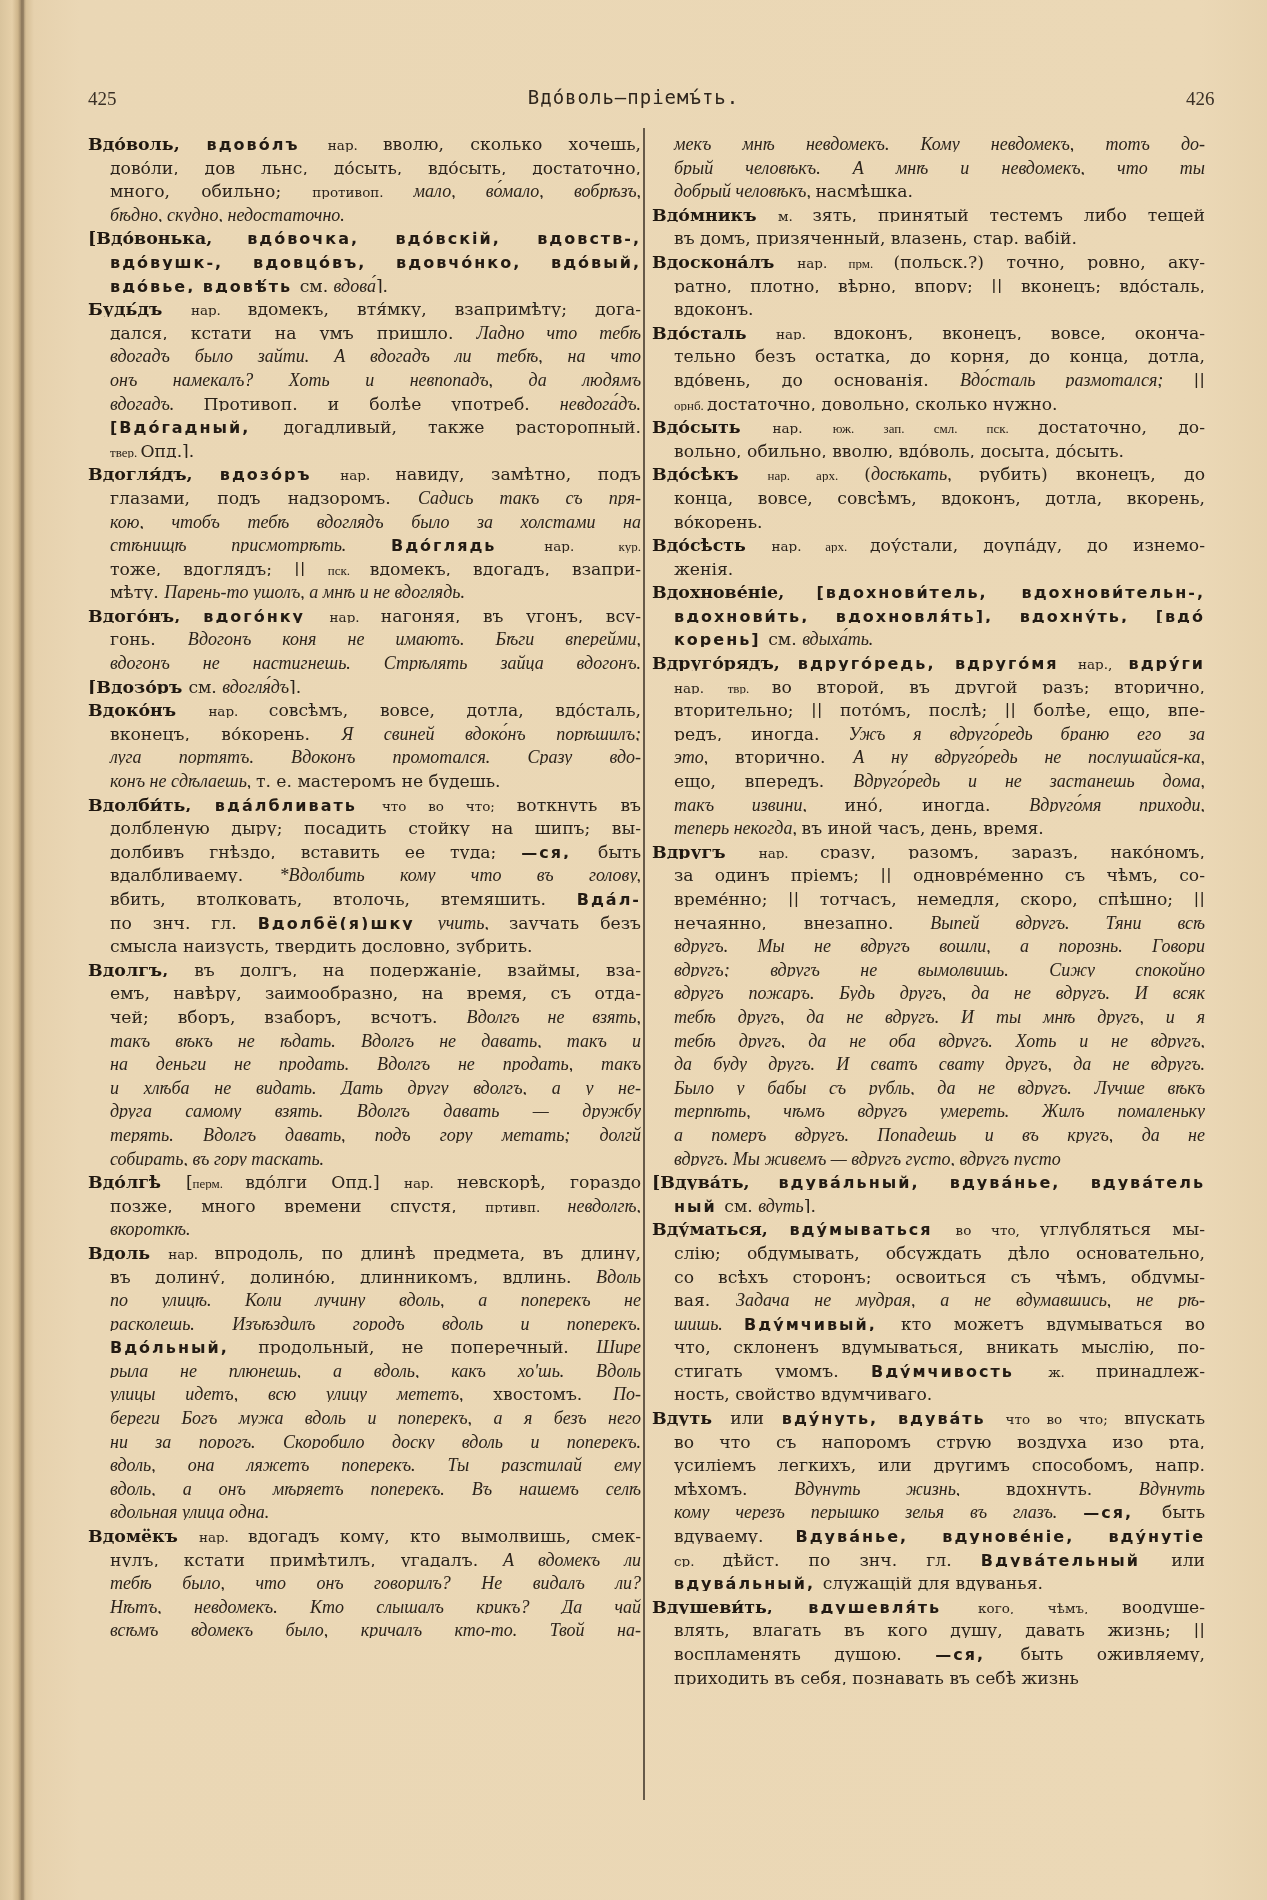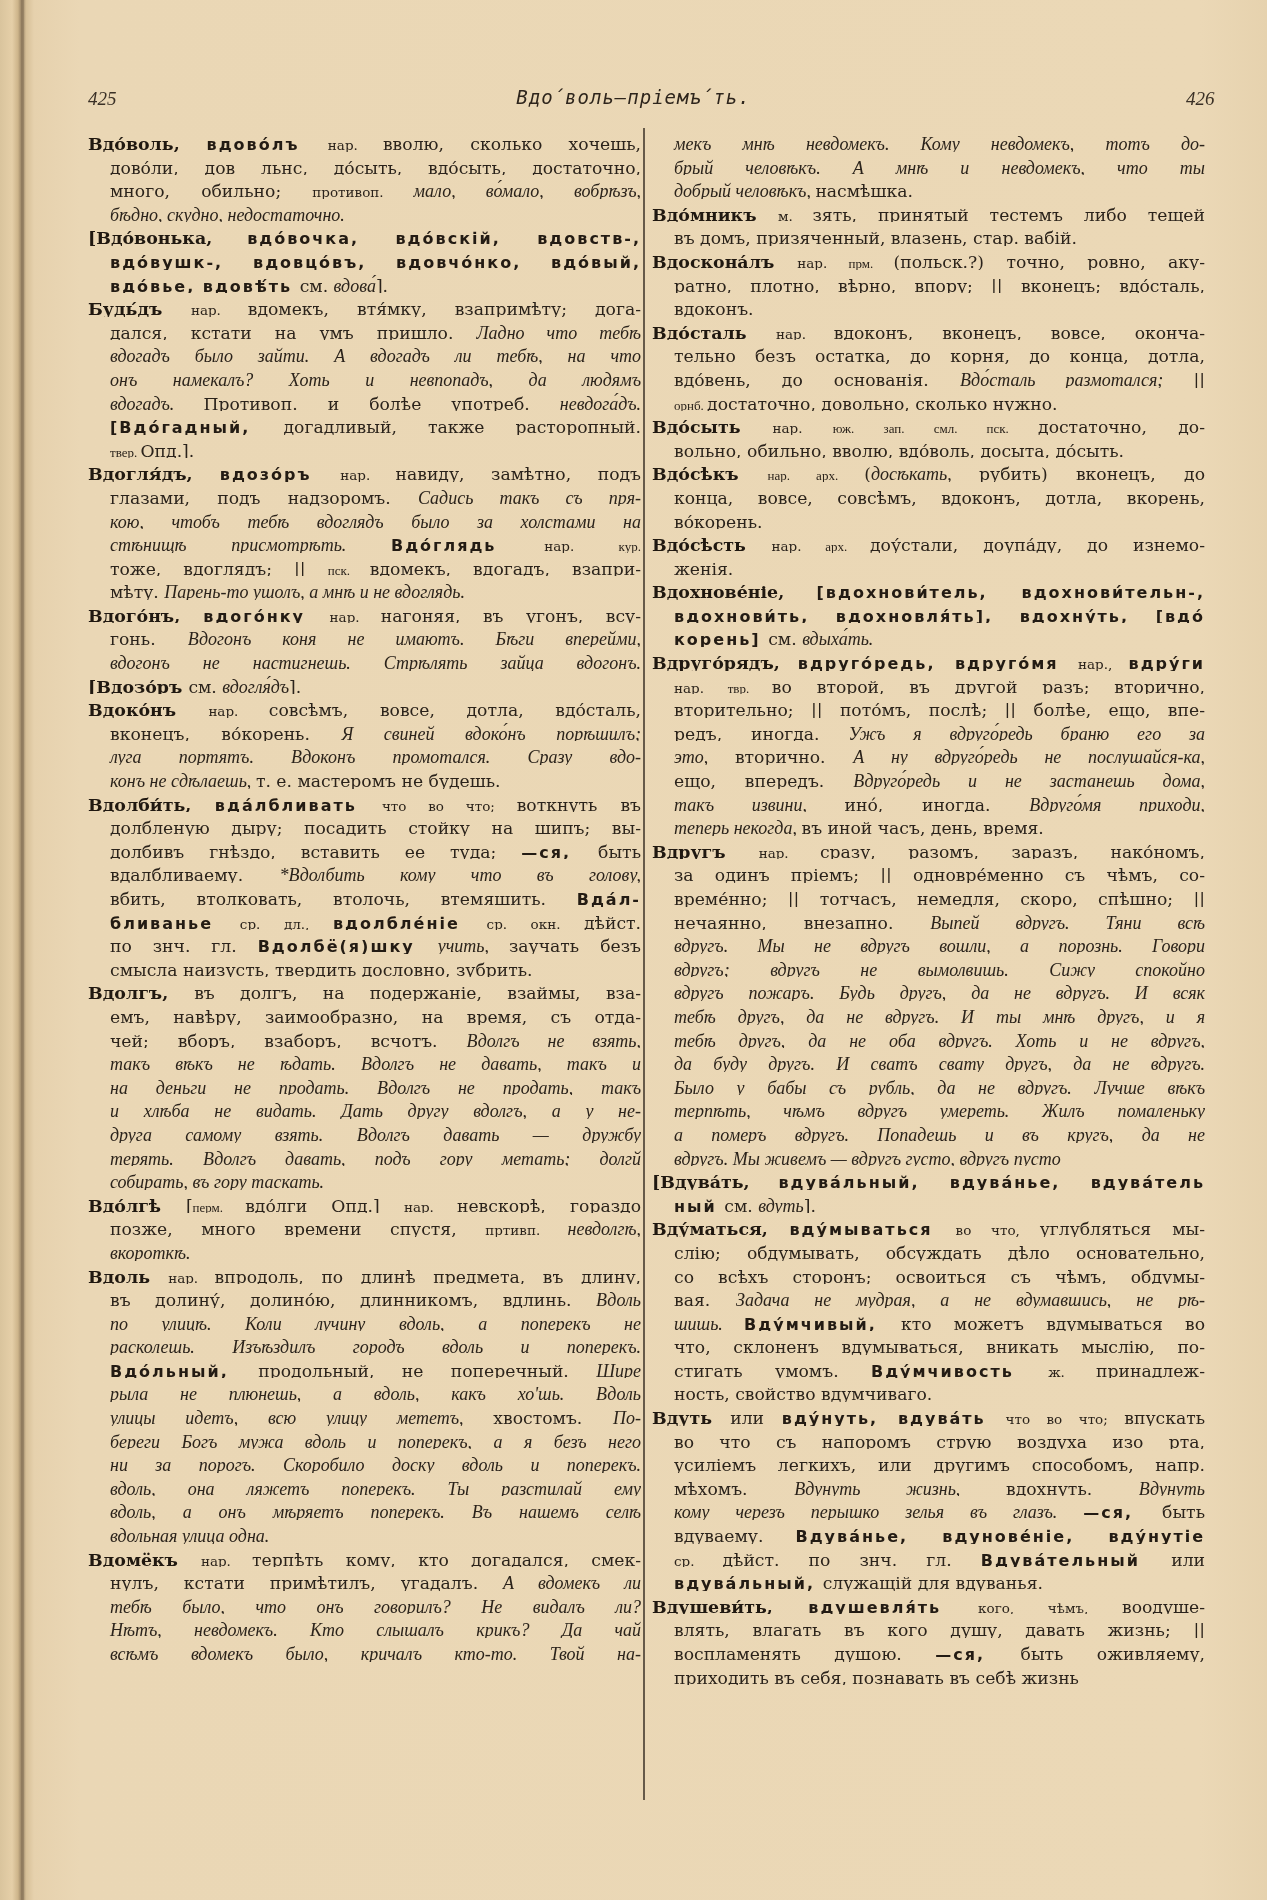--- a/index.html
+++ b/index.html
@@ -1,21 +1,21 @@
 <!DOCTYPE html>
 <html><head>
 <meta charset="utf-8">
 <style>
   html,body{margin:0;padding:0;}
   body{width:1267px;height:1900px;background:#e9d6b4;position:relative;overflow:hidden;
        font-family:"DejaVu Serif","Liberation Serif",serif;color:#2b231b;}
   .paper{position:absolute;left:0;top:0;width:1267px;height:1900px;
          background:linear-gradient(90deg,#d9c49d 0px,#e5cfa8 12px,#cdb48a 18px,#8f7b5e 22px,#d6bf97 26px,#e6d1ad 34px,#ead7b5 80px,#ebd8b6 1200px,#e6d2ae 1267px);}
   .spine-line{position:absolute;left:21px;top:0;width:3px;height:1900px;background:#8a775b;opacity:.55;}
-  .header{position:absolute;top:84px;left:0;width:1267px;height:30px;font-style:italic;}
+  .header{position:absolute;top:84px;left:0;width:1267px;height:30px;}
   .pnum{position:absolute;top:4px;font-family:"Liberation Serif",serif;font-size:19px;color:#3a3026;}
   .pnum.left{left:88px;} .pnum.right{left:1186px;}
   .running{position:absolute;left:0;width:1267px;text-align:center;top:2px;
            font-family:"DejaVu Sans Mono","Liberation Mono",monospace;font-size:19px;letter-spacing:1px;color:#2e251c;}
   .col{position:absolute;top:128px;width:553px;font-size:17.2px;line-height:32px;}
   .col.left{left:88px;} .col.right{left:652px;}
   .divider{position:absolute;left:643px;top:128px;width:1.5px;height:1672px;background:#3a3026;opacity:.75;}
   .ln{white-space:nowrap;text-align:justify;text-align-last:justify;height:23.6px;overflow:hidden;}
   .ln.ind{padding-left:22px;}
   .ln.last{text-align-last:left;}
@@ -65,21 +65,20 @@
     <div class="ln last"><span class="hw">[Вдозо́ръ </span><span class="r">см. </span><span class="i">вдогля́дъ</span><span class="r">].</span></div>
     <div class="ln"><span class="hw">Вдоко́нъ </span><span class="s">нар. </span><span class="r">совсѣмъ, вовсе, дотла, вдо́сталь,</span></div>
     <div class="ln ind"><span class="r">вконецъ, во́корень. </span><span class="i">Я свиней вдоко́нъ порѣшилъ;</span></div>
     <div class="ln ind"><span class="i">луга портятъ. Вдоконъ промотался. Сразу вдо-</span></div>
     <div class="ln ind last"><span class="i">конъ не сдѣлаешь, </span><span class="r">т. е. мастеромъ не будешь.</span></div>
     <div class="ln"><span class="hw">Вдолби́ть, </span><span class="b">вда́лбливать </span><span class="s">что во что; </span><span class="r">воткнуть въ</span></div>
     <div class="ln ind"><span class="r">долбленую дыру; посадить стойку на шипъ; вы-</span></div>
     <div class="ln ind"><span class="r">долбивъ гнѣздо, вставить ее туда; </span><span class="b">—ся, </span><span class="r">быть</span></div>
     <div class="ln ind"><span class="r">вдалбливаему. </span><span class="i">*Вдолбить кому что въ голову,</span></div>
     <div class="ln ind"><span class="r">вбить, втолковать, втолочь, втемяшить. </span><span class="b">Вда́л-</span></div>
-    <div class="ln ind"><span class="b">бливанье </span><span class="s">ср. дл., </span><span class="b">вдолбле́ніе </span><span class="s">ср. окн. </span><span class="r">дѣйст.</span></div>
     <div class="ln ind"><span class="r">по знч. гл. </span><span class="b">Вдолбё(я)шку </span><span class="i">учить, </span><span class="r">заучать безъ</span></div>
     <div class="ln ind last"><span class="r">смысла наизусть, твердить дословно, зубрить.</span></div>
     <div class="ln"><span class="hw">Вдолгъ, </span><span class="r">въ долгъ, на подержаніе, взаймы, вза-</span></div>
     <div class="ln ind"><span class="r">емъ, навѣру, заимообразно, на время, съ отда-</span></div>
     <div class="ln ind"><span class="r">чей; вборъ, взаборъ, всчотъ. </span><span class="i">Вдолгъ не взять,</span></div>
     <div class="ln ind"><span class="i">такъ вѣкъ не ѣдать. Вдолгъ не давать, такъ и</span></div>
     <div class="ln ind"><span class="i">на деньги не продать. Вдолгъ не продать, такъ</span></div>
     <div class="ln ind"><span class="i">и хлѣба не видать. Дать другу вдолгъ, а у не-</span></div>
     <div class="ln ind"><span class="i">друга самому взять. Вдолгъ давать — дружбу</span></div>
     <div class="ln ind"><span class="i">терять. Вдолгъ давать, подъ гору метать; долгй</span></div>
@@ -92,21 +91,21 @@
     <div class="ln ind"><span class="i">по улицѣ. Коли лучину вдоль, а поперекъ не</span></div>
     <div class="ln ind"><span class="i">расколешь. Изъѣздилъ городъ вдоль и поперекъ.</span></div>
     <div class="ln ind"><span class="b">Вдо́льный, </span><span class="r">продольный, не поперечный. </span><span class="i">Шире</span></div>
     <div class="ln ind"><span class="i">рыла не плюнешь, а вдоль, какъ хо'шь. Вдоль</span></div>
     <div class="ln ind"><span class="i">улицы идетъ, всю улицу мететъ, </span><span class="r">хвостомъ. </span><span class="i">По-</span></div>
     <div class="ln ind"><span class="i">береги Богъ мужа вдоль и поперекъ, а я безъ него</span></div>
     <div class="ln ind"><span class="i">ни за порогъ. Скоробило доску вдоль и поперекъ.</span></div>
     <div class="ln ind"><span class="i">вдоль, она ляжетъ поперекъ. Ты разстилай ему</span></div>
     <div class="ln ind"><span class="i">вдоль, а онъ мѣряетъ поперекъ. Въ нашемъ селѣ</span></div>
     <div class="ln ind last"><span class="i">вдольная улица одна.</span></div>
-    <div class="ln"><span class="hw">Вдомёкъ </span><span class="s">нар. </span><span class="r">терпѣть кому, кто догадался, смек-</span></div>
+    <div class="ln"><span class="hw">Вдомёкъ </span><span class="s">нар. </span><span class="r">вдогадъ кому, кто вымолвишь, смек-</span></div>
     <div class="ln ind"><span class="r">нулъ, кстати примѣтилъ, угадалъ. </span><span class="i">А вдомекъ ли</span></div>
     <div class="ln ind"><span class="i">тебѣ было, что онъ говорилъ? Не видалъ ли?</span></div>
     <div class="ln ind"><span class="i">Нѣтъ, невдомекъ. Кто слышалъ крикъ? Да чай</span></div>
     <div class="ln ind"><span class="i">всѣмъ вдомекъ было, кричалъ кто-то. Твой на-</span></div>
   </div>
 <div class="divider"></div>
 <div class="col right" id="col-right">
     <div class="ln ind"><span class="i">мекъ мнѣ невдомекъ. Кому невдомекъ, тотъ до-</span></div>
     <div class="ln ind"><span class="i">брый человѣкъ. А мнѣ и невдомекъ, что ты</span></div>
     <div class="ln ind last"><span class="i">добрый человѣкъ, </span><span class="r">насмѣшка.</span></div>

